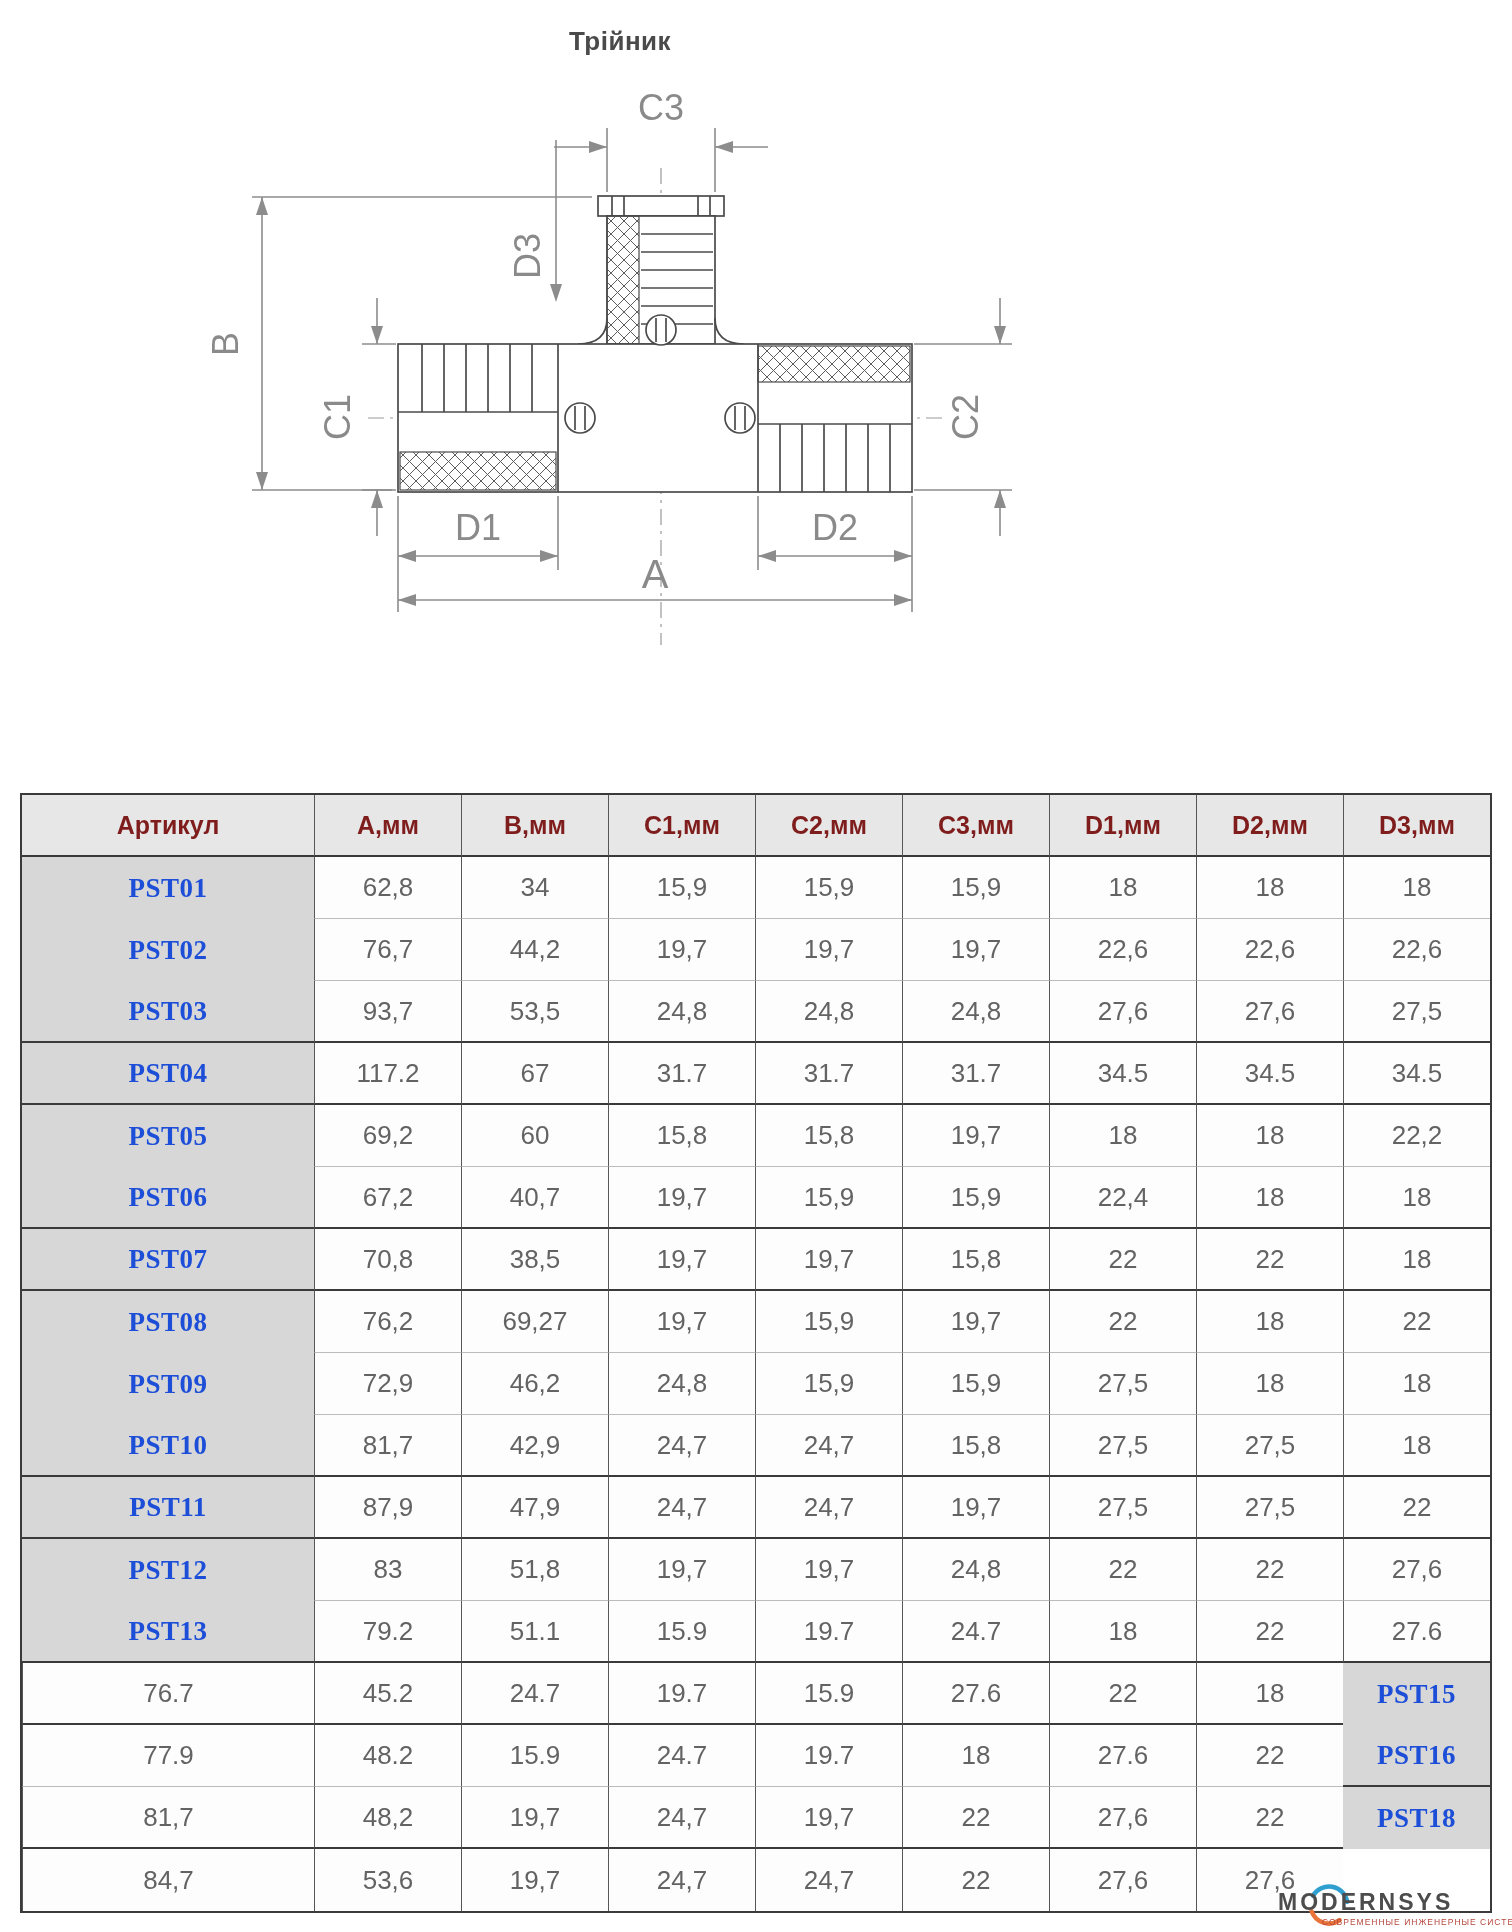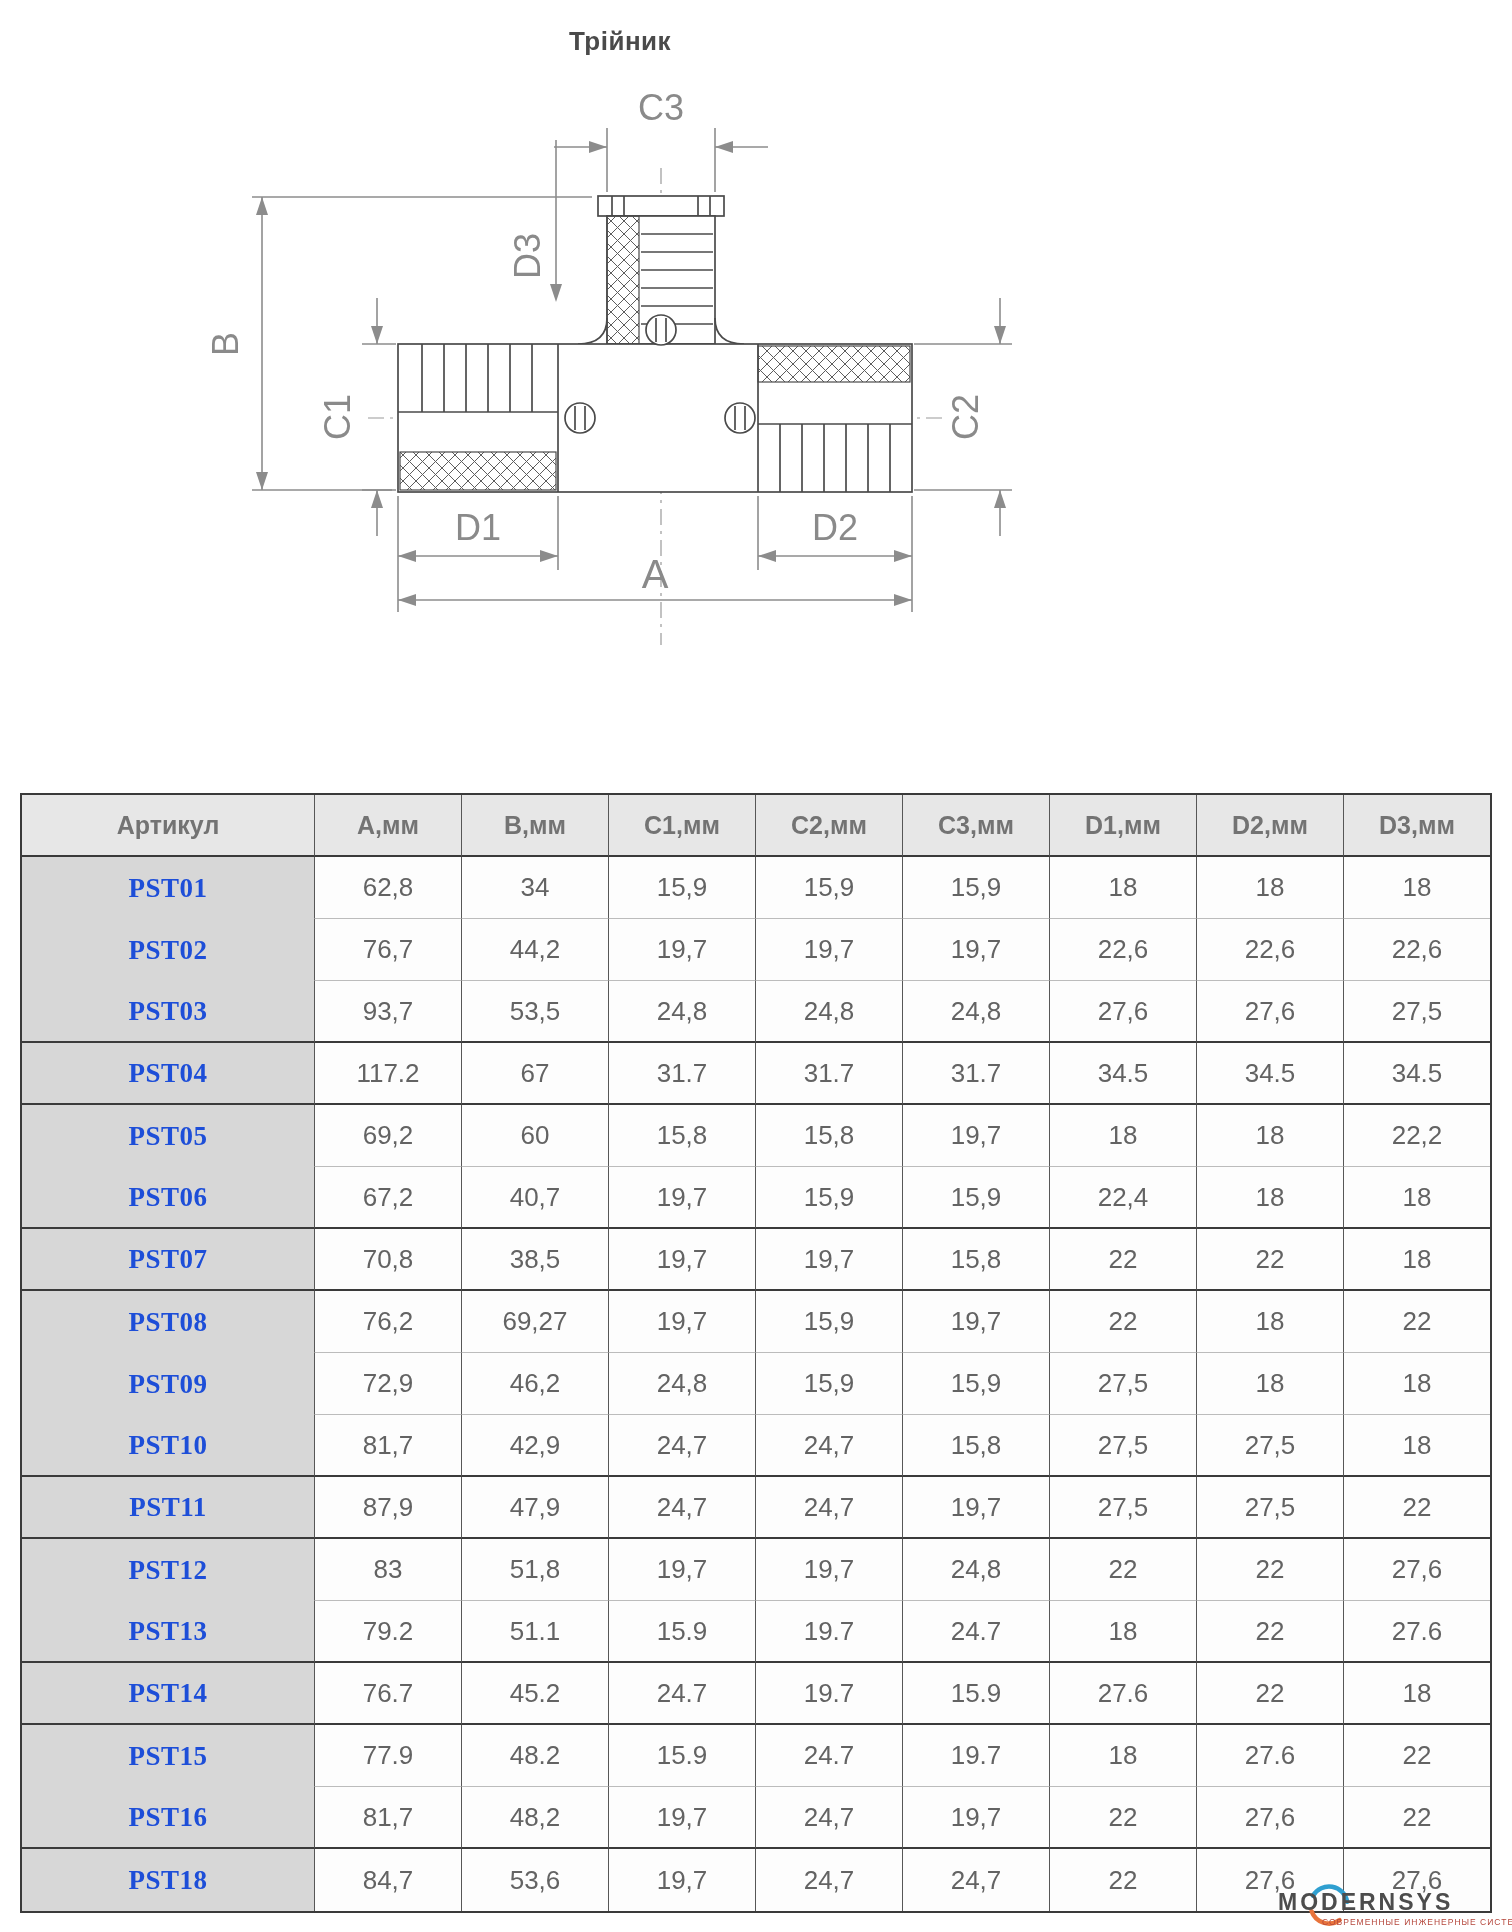--- a/index.html
+++ b/index.html
@@ -30,21 +30,21 @@
   }
   .cell {
     height:62px; box-sizing:border-box; display:flex; align-items:center; justify-content:center;
     background:#fdfdfd; border-bottom:1px solid #bcbcbc; font-size:26px; color:#636363;
   }
   .vsep { border-left:1px solid #575757; }
   .article-col { background:#d7d7d7; }
   .article { border-bottom:none; font-weight:bold; color:#1d4ed8; font-size:27px; letter-spacing:0.5px;font-family:Liberation Serif, serif; }
   .header {
     background:#e7e7e7; border-bottom:2px solid #3a3a3a;
-    font-weight:bold; color:#737373; font-size:25px;
+    font-weight:bold; color:#7f1d1d; font-size:25px;
   }
   .group-end { border-bottom:2px solid #3a3a3a; }
   .last-row { border-bottom:none; }
   
   #logo-icon { position:absolute; left:1306px; top:1882px; width:46px; height:46px; }
   #logo-brand {
     position:absolute; left:1278px; top:1889px; font-size:23px; font-weight:bold;
     letter-spacing:3px; color:#4c4c4c;
   }
   #logo-tagline {
@@ -315,21 +315,20 @@
       <div class="cell value vsep">27,6</div>
       <div class="cell article-col article group-end">PST13</div>
       <div class="cell value vsep group-end">79.2</div>
       <div class="cell value vsep group-end">51.1</div>
       <div class="cell value vsep group-end">15.9</div>
       <div class="cell value vsep group-end">19.7</div>
       <div class="cell value vsep group-end">24.7</div>
       <div class="cell value vsep group-end">18</div>
       <div class="cell value vsep group-end">22</div>
       <div class="cell value vsep group-end">27.6</div>
-      <div class="cell article-col article group-end">PST14</div>
       <div class="cell value vsep group-end">76.7</div>
       <div class="cell value vsep group-end">45.2</div>
       <div class="cell value vsep group-end">24.7</div>
       <div class="cell value vsep group-end">19.7</div>
       <div class="cell value vsep group-end">15.9</div>
       <div class="cell value vsep group-end">27.6</div>
       <div class="cell value vsep group-end">22</div>
       <div class="cell value vsep group-end">18</div>
       <div class="cell article-col article">PST15</div>
       <div class="cell value vsep">77.9</div>

